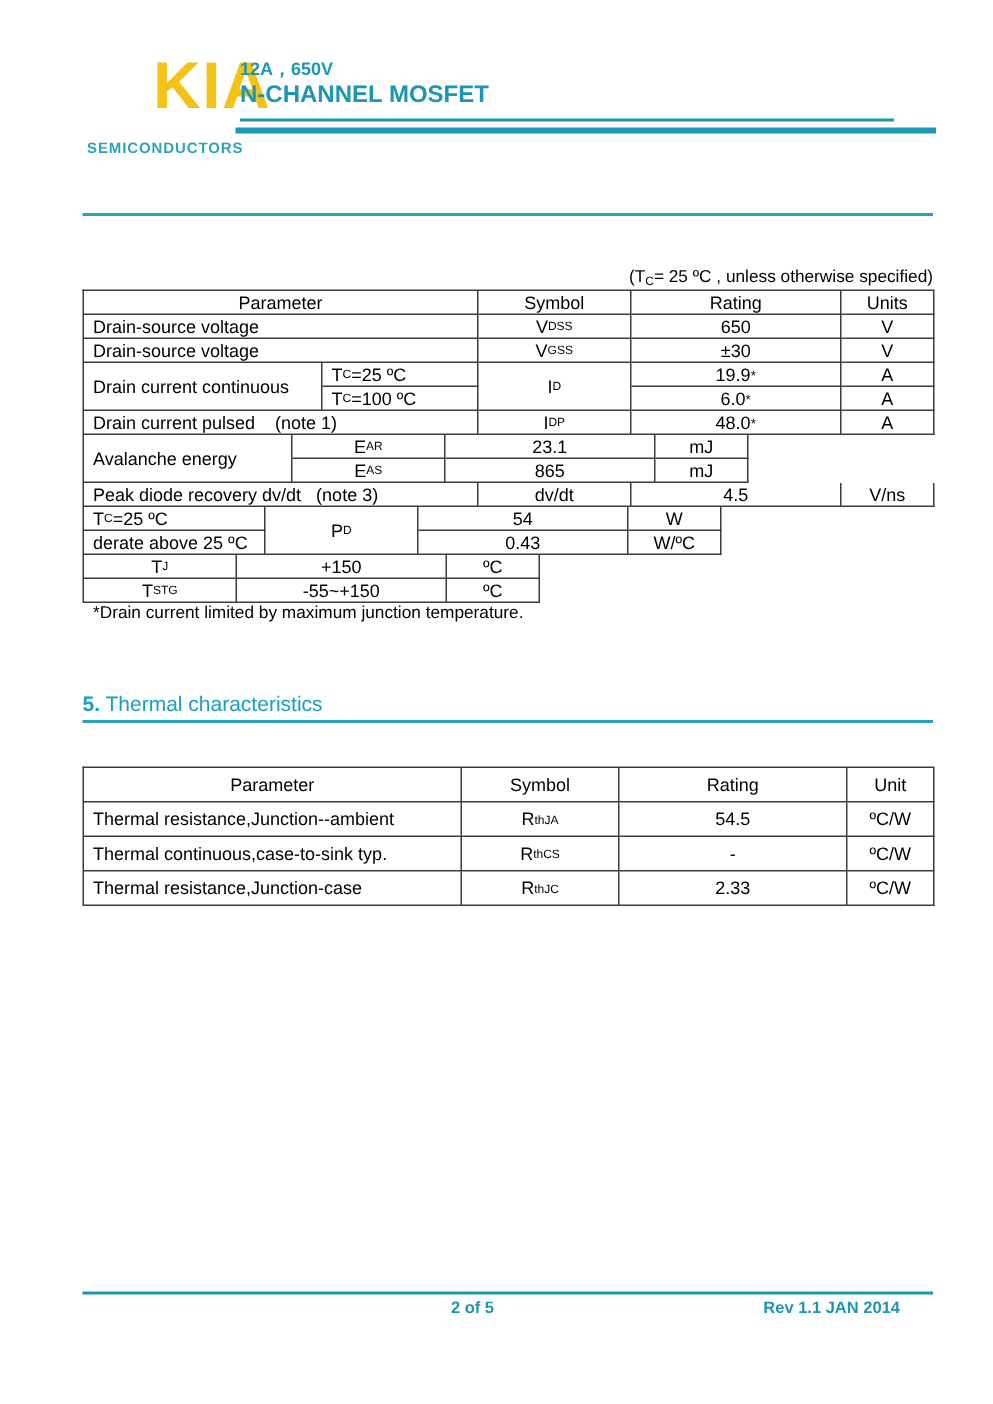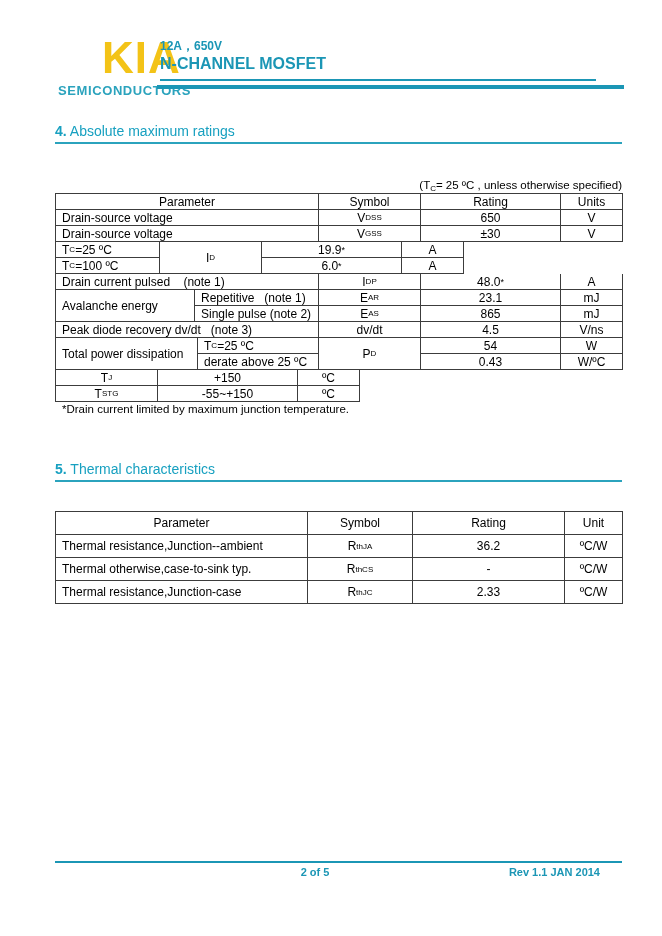--- a/index.html
+++ b/index.html
@@ -4,21 +4,21 @@
 <style>
   html,body { margin:0; padding:0; background:#fff; }
   .page {
     position:relative; width:662px; height:936px; background:#ffffff;
     font-family:"Liberation Sans", sans-serif; color:#000; overflow:hidden;
   }
   .abs { position:absolute; }
 
   
   .logo { left:58px; top:36px; font-size:44px; font-weight:bold; color:#f3c317; letter-spacing:1px; line-height:1;margin-left:44px; }
-  .tagline { left:58px; top:83px; font-size:13px; color:#2ba3bd; letter-spacing:0.6px; font-weight:bold; }
+  .tagline { left:58px; top:94px; font-size:10px; color:#2ba3bd; letter-spacing:0.6px; font-weight:bold; }
   .spec1 { left:160px; top:38px; font-size:12px; font-weight:bold; color:#1b96b5; }
   .spec2 { left:160px; top:55px; font-size:16px; font-weight:bold; color:#1b96b5; }
   .part  { left:402px; top:42px; width:220px; text-align:right; font-size:25px; color:#1b96b5; }
   .hline-thin  { left:160px; top:79px;  width:436px; height:2px; background:#1b96b5; }
   .hline-thick { left:157px; top:85px;  width:467px; height:4px; background:#1b96b5; }
 
   
   .sec-title { font-size:14px; color:#17a0c0; }
   .sec-title b { color:#17a0c0; }
   .sec-underline { width:567px; height:2px; background:#2ba3bd; }
@@ -56,21 +56,20 @@
 
 <div class="page">
 
   <div class="abs logo">KIA</div>
   <div class="abs tagline">SEMICONDUCTORS</div>
   <div class="abs spec1">12A，650V</div>
   <div class="abs spec2">N-CHANNEL MOSFET</div>
   <div class="abs hline-thin"></div>
   <div class="abs hline-thick"></div>
 
-  <div class="abs sec-title" style="left:55px; top:123px;"><b>4.</b><span> Absolute maximum ratings</span></div>
   <div class="abs sec-underline" style="left:55px; top:142px;"></div>
 
   <div class="abs cond-note"><span>(T</span><span class="sb">C</span><span>= 25 ºC , unless otherwise specified)</span></div>
 
   <div class="abs tbl t1">
 
     <div class="r">
       <div class="c" style="width:263px">Parameter</div>
       <div class="c" style="width:102px">Symbol</div>
       <div class="c" style="width:140px">Rating</div>
@@ -85,20 +84,21 @@
     </div>
 
     <div class="r">
       <div class="c left" style="width:263px">Drain-source voltage</div>
       <div class="c" style="width:102px"><span>V</span><span class="sb">GSS</span></div>
       <div class="c" style="width:140px">±30</div>
       <div class="c" style="width:62px">V</div>
     </div>
 
     <div class="r">
+      <div class="c left h2" style="width:159px">Drain current continuous</div>
       <div class="stack" style="width:104px">
         <div class="c left" style="width:104px"><span>T</span><span class="sb">C</span><span>=25 ºC</span></div>
         <div class="c left" style="width:104px"><span>T</span><span class="sb">C</span><span>=100 ºC</span></div>
       </div>
       <div class="c h2" style="width:102px"><span>I</span><span class="sb">D</span></div>
       <div class="stack" style="width:140px">
         <div class="c" style="width:140px"><span>19.9</span><span class="star">*</span></div>
         <div class="c" style="width:140px"><span>6.0</span><span class="star">*</span></div>
       </div>
       <div class="stack" style="width:62px">
@@ -109,24 +109,20 @@
 
     <div class="r">
       <div class="c left" style="width:263px">Drain current pulsed    (note 1)</div>
       <div class="c" style="width:102px"><span>I</span><span class="sb">DP</span></div>
       <div class="c" style="width:140px"><span>48.0</span><span class="star">*</span></div>
       <div class="c" style="width:62px">A</div>
     </div>
 
     <div class="r">
       <div class="c left h2" style="width:139px">Avalanche energy</div>
-      <div class="stack" style="width:124px">
-        <div class="c left" style="width:124px">Repetitive   (note 1)</div>
-        <div class="c left" style="width:124px">Single pulse (note 2)</div>
-      </div>
       <div class="stack" style="width:102px">
         <div class="c" style="width:102px"><span>E</span><span class="sb">AR</span></div>
         <div class="c" style="width:102px"><span>E</span><span class="sb">AS</span></div>
       </div>
       <div class="stack" style="width:140px">
         <div class="c" style="width:140px">23.1</div>
         <div class="c" style="width:140px">865</div>
       </div>
       <div class="stack" style="width:62px">
         <div class="c" style="width:62px">mJ</div>
@@ -135,21 +131,20 @@
     </div>
 
     <div class="r">
       <div class="c left" style="width:263px">Peak diode recovery dv/dt   (note 3)</div>
       <div class="c" style="width:102px">dv/dt</div>
       <div class="c" style="width:140px">4.5</div>
       <div class="c" style="width:62px">V/ns</div>
     </div>
 
     <div class="r">
-      <div class="c left h2" style="width:142px">Total power dissipation</div>
       <div class="stack" style="width:121px">
         <div class="c left" style="width:121px"><span>T</span><span class="sb">C</span><span>=25 ºC</span></div>
         <div class="c left" style="width:121px">derate above 25 ºC</div>
       </div>
       <div class="c h2" style="width:102px"><span>P</span><span class="sb">D</span></div>
       <div class="stack" style="width:140px">
         <div class="c" style="width:140px">54</div>
         <div class="c" style="width:140px">0.43</div>
       </div>
       <div class="stack" style="width:62px">
@@ -179,25 +174,25 @@
   <div class="abs tbl t2">
     <div class="r">
       <div class="c" style="width:252px">Parameter</div>
       <div class="c" style="width:105px">Symbol</div>
       <div class="c" style="width:152px">Rating</div>
       <div class="c" style="width:58px">Unit</div>
     </div>
     <div class="r">
       <div class="c left" style="width:252px">Thermal resistance,Junction--ambient</div>
       <div class="c" style="width:105px"><span>R</span><span class="sb">thJA</span></div>
-      <div class="c" style="width:152px">36.2</div>
+      <div class="c" style="width:152px">54.5</div>
       <div class="c" style="width:58px">ºC/W</div>
     </div>
     <div class="r">
-      <div class="c left" style="width:252px">Thermal otherwise,case-to-sink typ.</div>
+      <div class="c left" style="width:252px">Thermal continuous,case-to-sink typ.</div>
       <div class="c" style="width:105px"><span>R</span><span class="sb">thCS</span></div>
       <div class="c" style="width:152px">-</div>
       <div class="c" style="width:58px">ºC/W</div>
     </div>
     <div class="r">
       <div class="c left" style="width:252px">Thermal resistance,Junction-case</div>
       <div class="c" style="width:105px"><span>R</span><span class="sb">thJC</span></div>
       <div class="c" style="width:152px">2.33</div>
       <div class="c" style="width:58px">ºC/W</div>
     </div>

